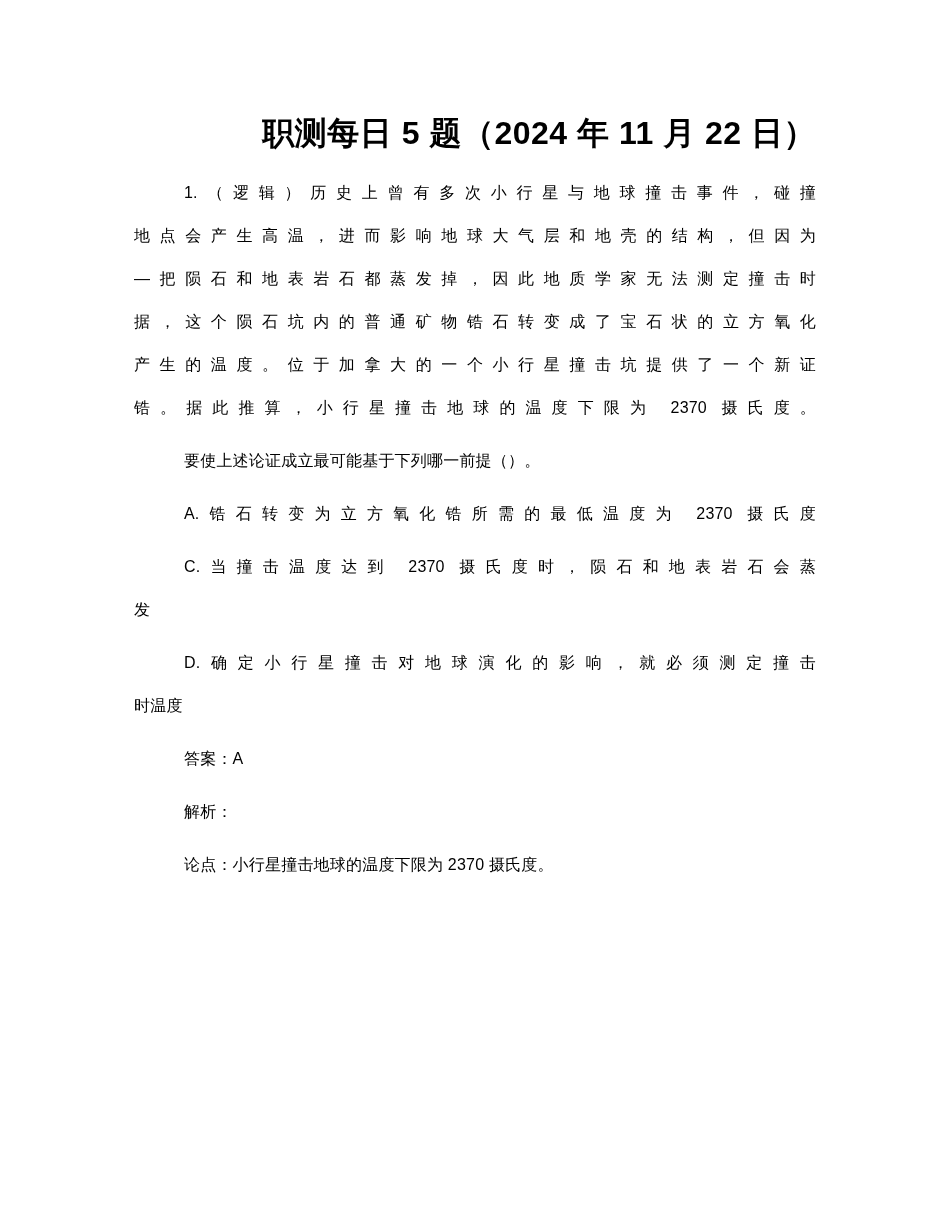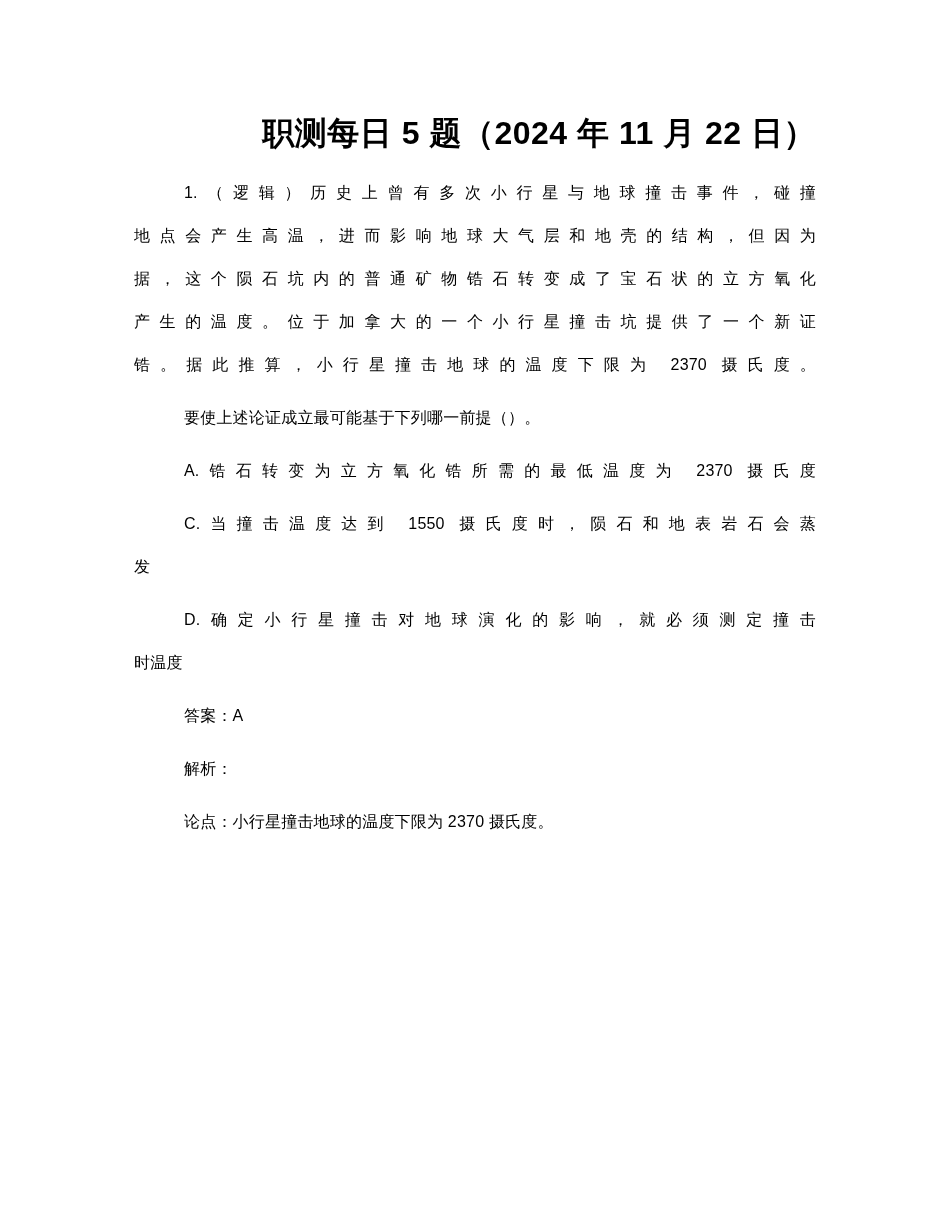--- a/index.html
+++ b/index.html
@@ -55,36 +55,37 @@
 </head>
 <body>
 
 <div class="page">
 
   <h1 class="doc-title">职测每日 5 题（2024 年 11 月 22 日）</h1>
 
   <div class="para">
     <div class="ln ind">1.（逻辑）历史上曾有多次小行星与地球撞击事件，碰撞</div>
     <div class="ln">地点会产生高温，进而影响地球大气层和地壳的结构，但因为</div>
+    <div class="ln">—把陨石和地表岩石都蒸发掉，因此地质学家无法测定撞击时</div>
     <div class="ln">据，这个陨石坑内的普通矿物锆石转变成了宝石状的立方氧化</div>
     <div class="ln">产生的温度。位于加拿大的一个小行星撞击坑提供了一个新证</div>
     <div class="ln">锆。据此推算，小行星撞击地球的温度下限为 2370 摄氏度。</div>
   </div>
 
   <div class="para">
     <div class="ln ind end">要使上述论证成立最可能基于下列哪一前提（）。</div>
   </div>
 
   <div class="para">
     <div class="ln ind">A.锆石转变为立方氧化锆所需的最低温度为 2370 摄氏度</div>
   </div>
 
 
   <div class="para">
-    <div class="ln ind">C.当撞击温度达到 1550 摄氏度时，陨石和地表岩石会蒸</div>
+    <div class="ln ind">C.当撞击温度达到 2370 摄氏度时，陨石和地表岩石会蒸</div>
     <div class="ln end">发</div>
   </div>
 
   <div class="para">
     <div class="ln ind">D.确定小行星撞击对地球演化的影响，就必须测定撞击</div>
     <div class="ln end">时温度</div>
   </div>
 
   <div class="para">
     <div class="ln ind end">答案：A</div>

